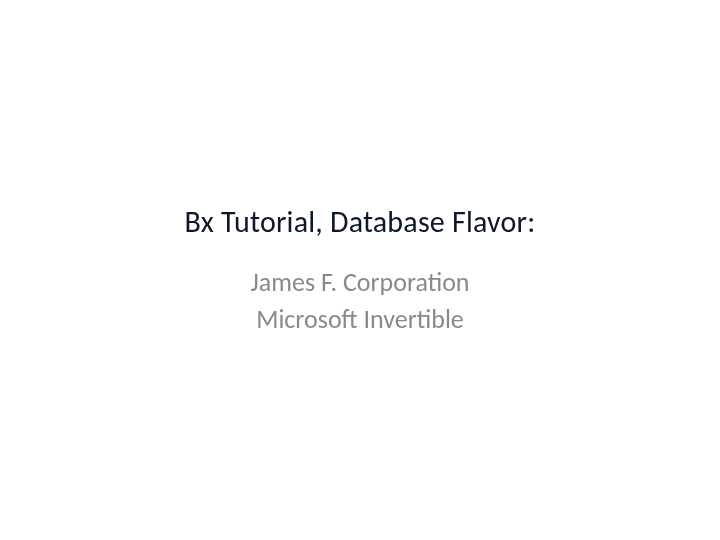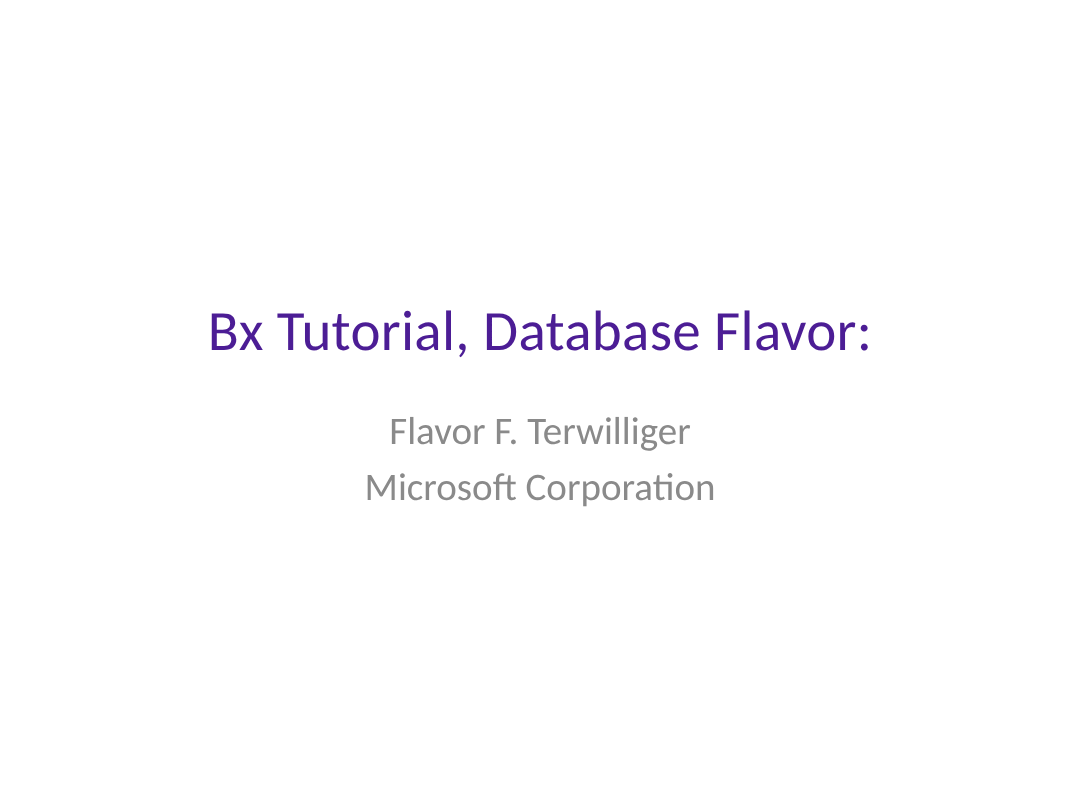--- a/index.html
+++ b/index.html
@@ -17,23 +17,23 @@
       justify-content: center;
       align-items: center;
       overflow: hidden;
     }
     .slide-container {
       width: 100%;
       text-align: center;
       padding: 0 60px;
     }
     .title {
-      font-size: 38px;
+      font-size: 30px;
       font-weight: 400;
-      color: #4c1d95;
+      color: #0f172a;
       line-height: 1.25;
       margin-bottom: 24px;
       letter-spacing: 0.2px;
     }
     .subtitle {
       font-size: 26px;
       font-weight: 400;
       color: #8a8a8a;
       line-height: 1.4;
     }
@@ -42,16 +42,16 @@
     }
   </style>
 </head>
 <body>
 
 <div class="slide-container">
   <h1 class="title">
     <span>Bx Tutorial, Database Flavor:</span><br>
   </h1>
   <div class="subtitle">
-    <span class="subtitle-line">Flavor F. Terwilliger</span>
-    <span class="subtitle-line">Microsoft Corporation</span>
+    <span class="subtitle-line">James F. Corporation</span>
+    <span class="subtitle-line">Microsoft Invertible</span>
   </div>
 </div>
 
 </body></html>

